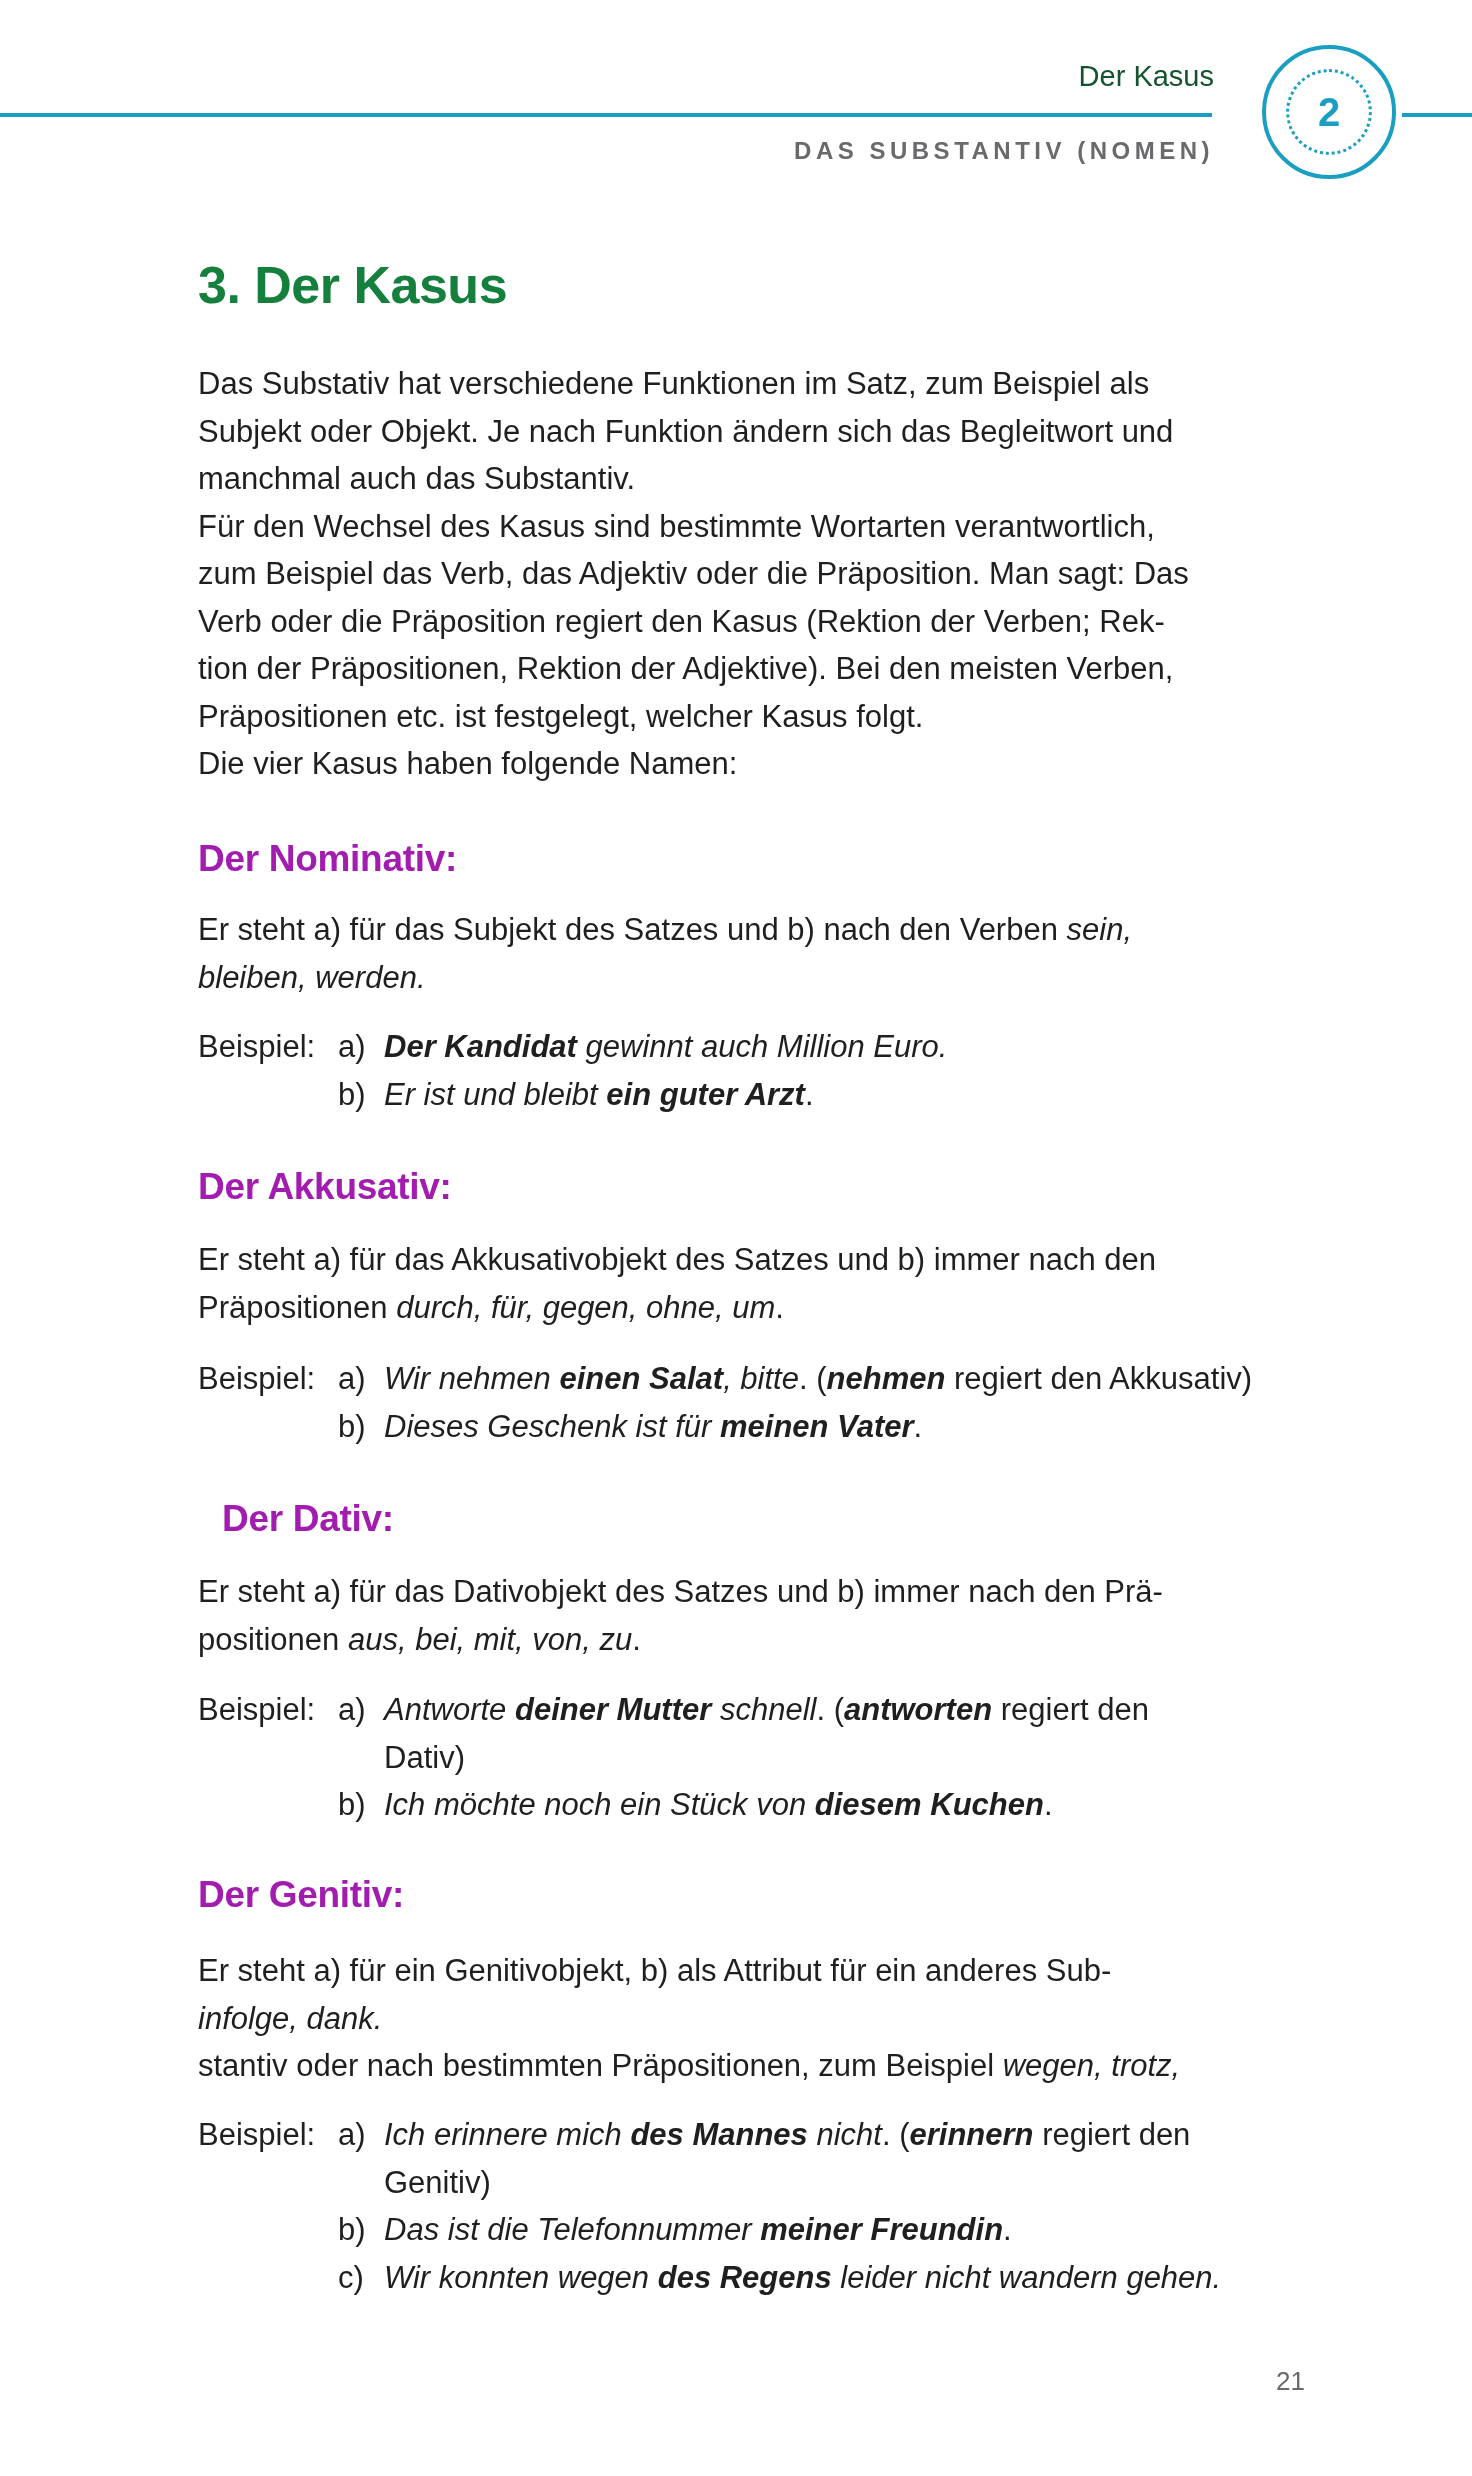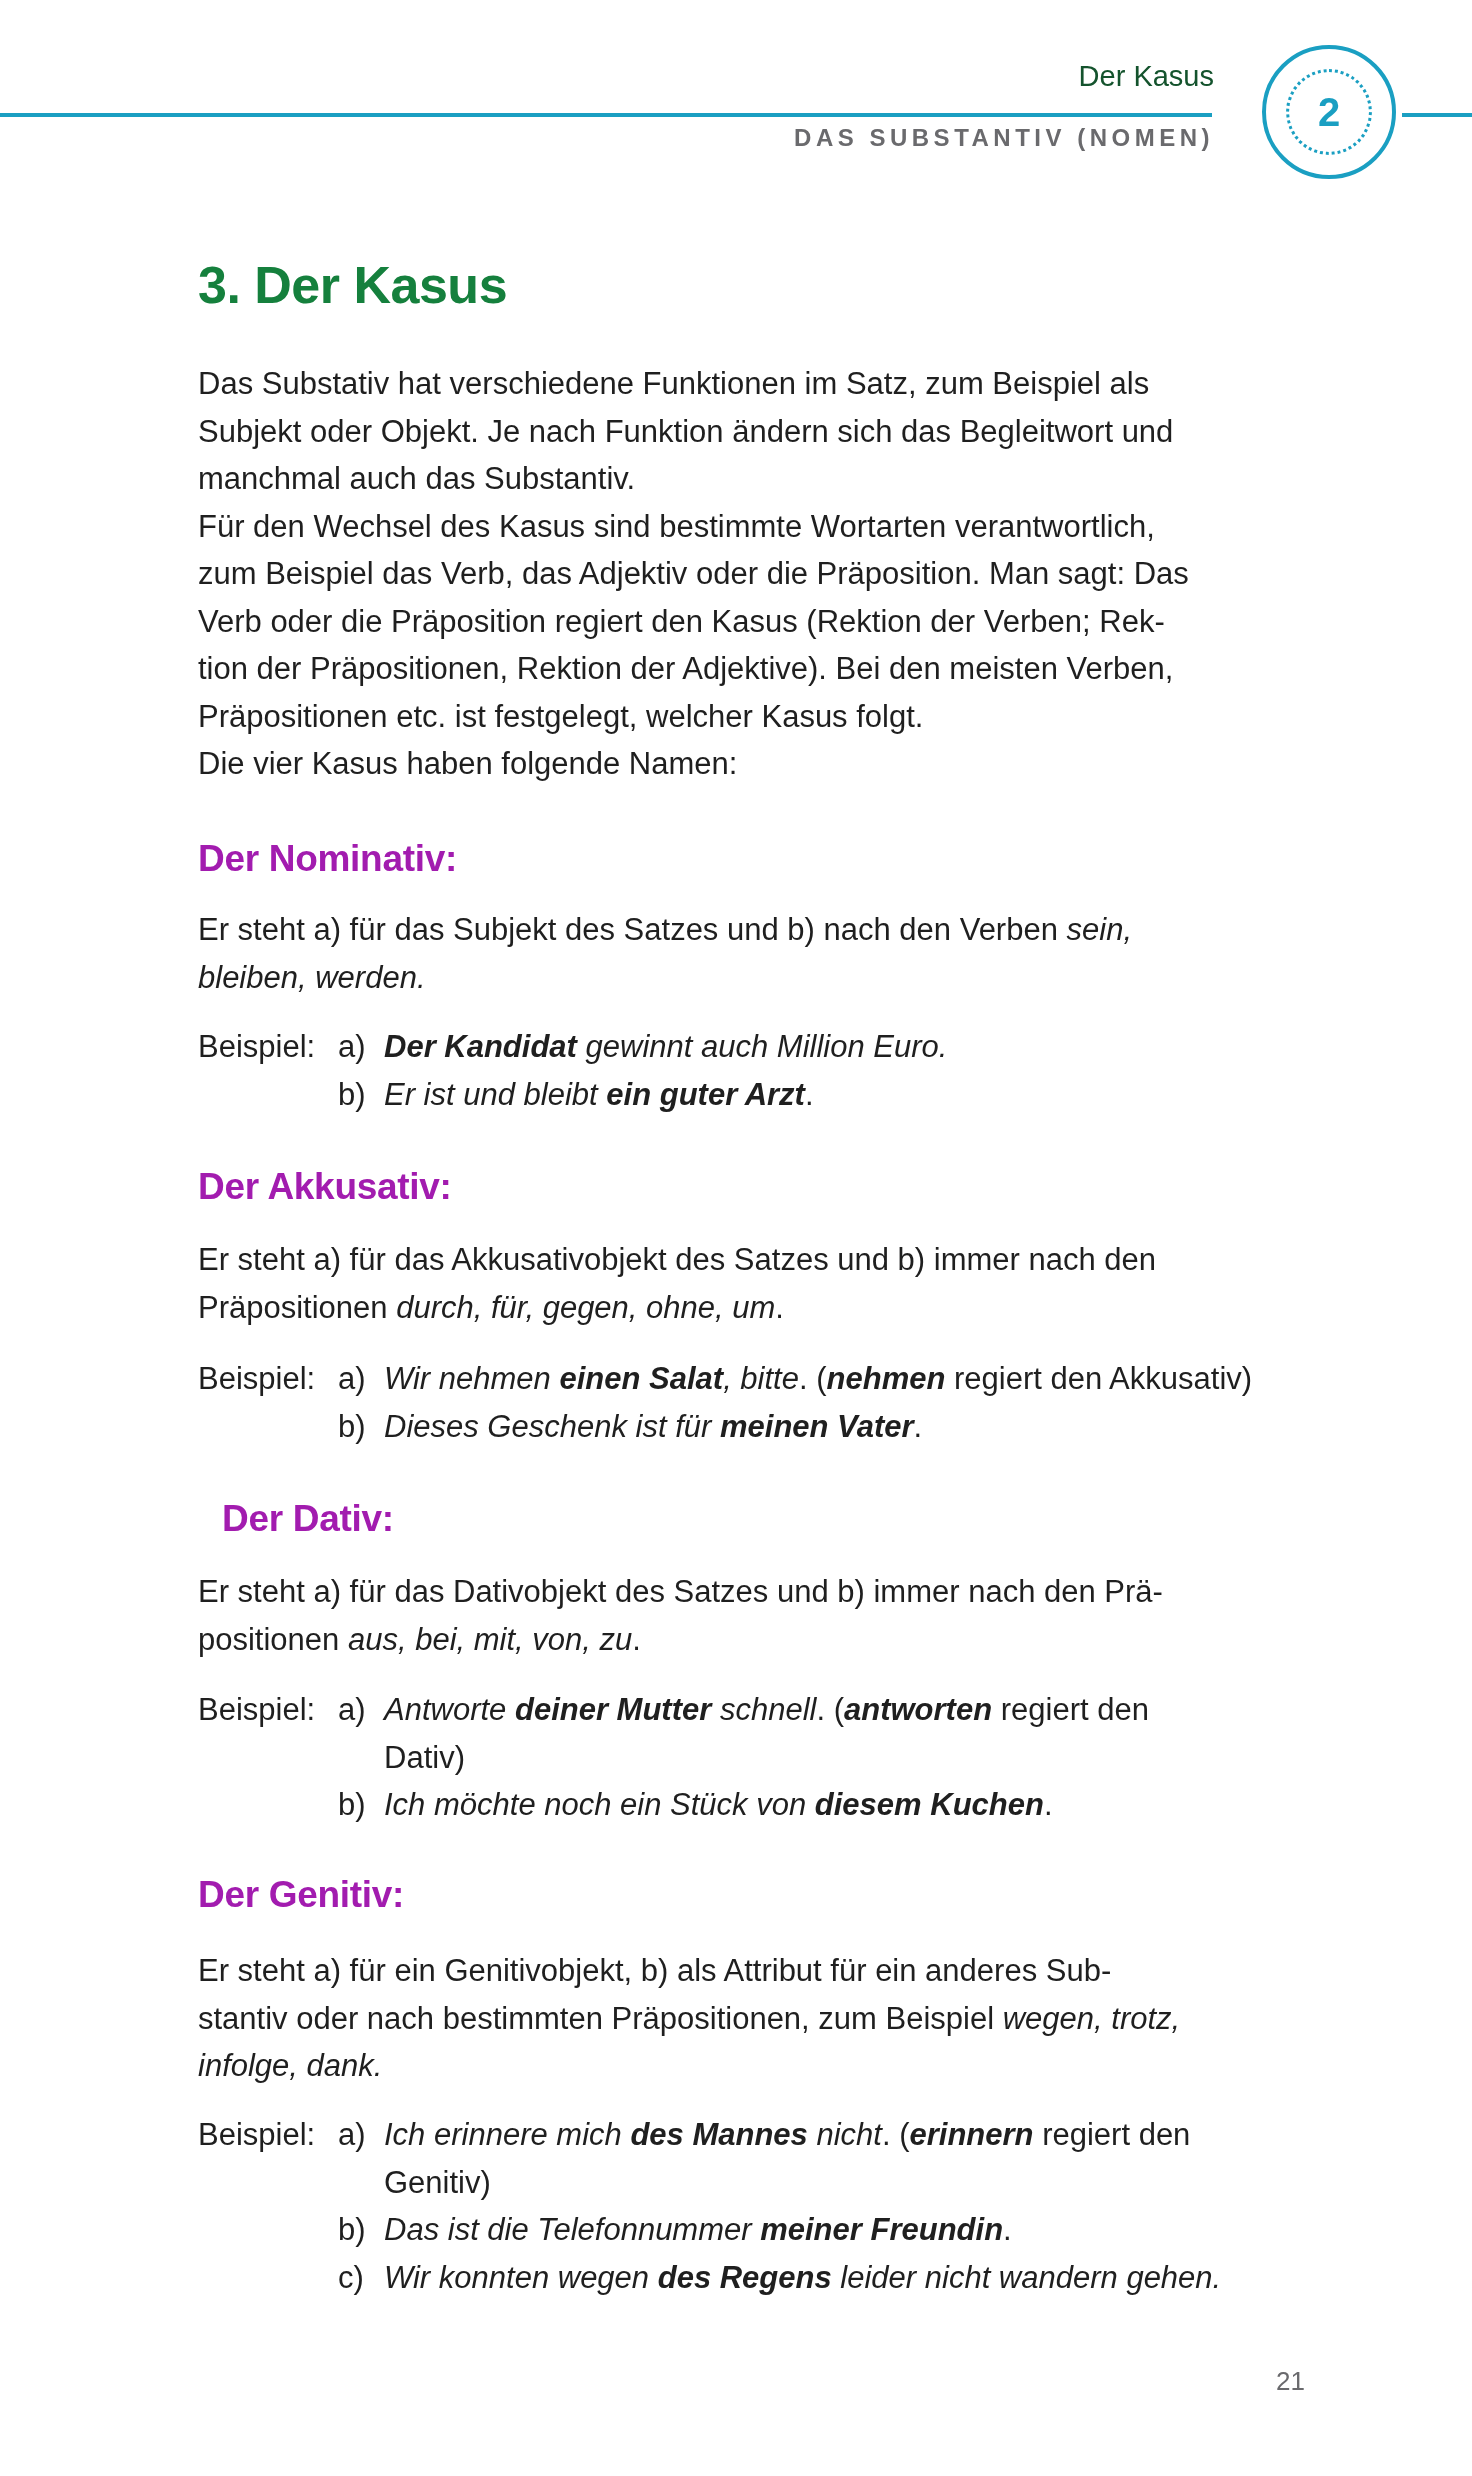--- a/index.html
+++ b/index.html
@@ -2,21 +2,21 @@
 <html><head>
 <meta charset="utf-8">
 <style>
   html, body { margin:0; padding:0; background:#ffffff; }
   body { width:1472px; height:2476px; position:relative; overflow:hidden;
          font-family:"Liberation Sans", sans-serif; color:#1f1f1f; }
   .abs { position:absolute; }
   .rule-left { left:0; top:113px; width:1212px; height:4px; background:#1a9fc2; }
   .rule-right { left:1402px; top:113px; width:70px; height:4px; background:#1a9fc2; }
   .running-title { right:258px; top:60px; font-size:29px; color:#14532d; white-space:nowrap; }
-  .chapter-title { right:258px; top:124px; font-size:24px; font-weight:bold; color:#6a6a6d;
+  .chapter-title { right:258px; top:137px; font-size:24px; font-weight:bold; color:#6a6a6d;
                    letter-spacing:4.5px; white-space:nowrap; }
   .badge { left:1262px; top:45px; width:134px; height:134px; border:4px solid #1a9fc2;
            border-radius:50%; box-sizing:border-box; }
   .badge-inner { position:absolute; left:20px; top:20px; width:86px; height:86px;
                  border:3px dotted #1a9fc2; border-radius:50%; box-sizing:border-box; }
   .badge-num { position:absolute; left:0; top:0; width:100%; height:100%; display:flex;
                align-items:center; justify-content:center; font-size:40px; font-weight:bold; color:#1a9fc2; }
   .h1 { left:198px; top:255px; font-size:52px; font-weight:bold; color:#15803d; letter-spacing:-0.5px; white-space:nowrap; }
   .para { left:198px; width:1120px; font-size:31px; line-height:47.5px; }
   .line { white-space:nowrap; height:47.5px; }
@@ -106,22 +106,22 @@
   </div>
   <div class="ex-row">
     <span class="ex-label">b)</span>
     <span class="ex-text"><i>Ich möchte noch ein Stück von </i><i><b>diesem Kuchen</b></i><span>.</span></span>
   </div>
 </div>
 
 <div class="abs h2" style="top:1874px;">Der Genitiv:</div>
 <div class="abs para" style="top:1947px;">
   <div class="line"><span>Er steht a) für ein Genitivobjekt, b) als Attribut für ein anderes Sub-</span></div>
+  <div class="line"><i>infolge, dank.</i></div>
   <div class="line"><span>stantiv oder nach bestimmten Präpositionen, zum Beispiel </span><i>wegen, trotz,</i></div>
-  <div class="line"><i>infolge, dank.</i></div>
 </div>
 <div class="abs ex" style="top:2111px;">
   <div class="ex-row">
     <span class="ex-lead">Beispiel:</span>
     <span class="ex-label">a)</span>
     <span class="ex-text"><i>Ich erinnere mich </i><i><b>des Mannes</b></i><i> nicht</i><span>. (</span><i><b>erinnern</b></i><span> regiert den</span></span>
   </div>
   <div class="ex-row">
     <span class="ex-text">Genitiv)</span>
   </div>

